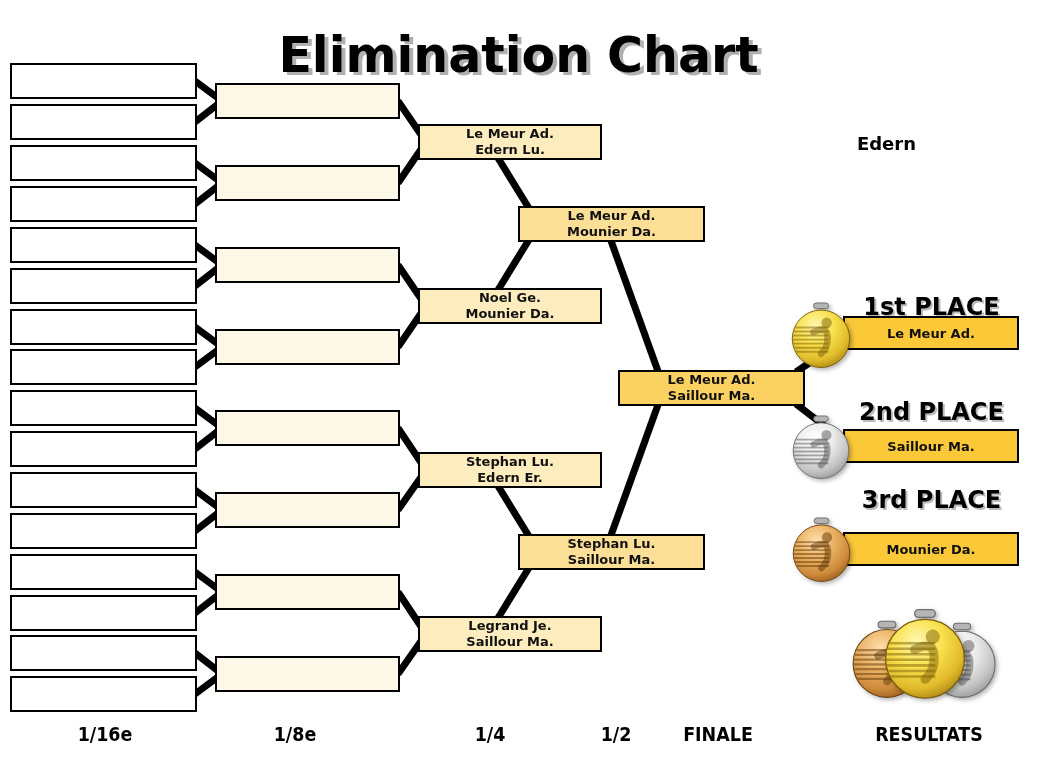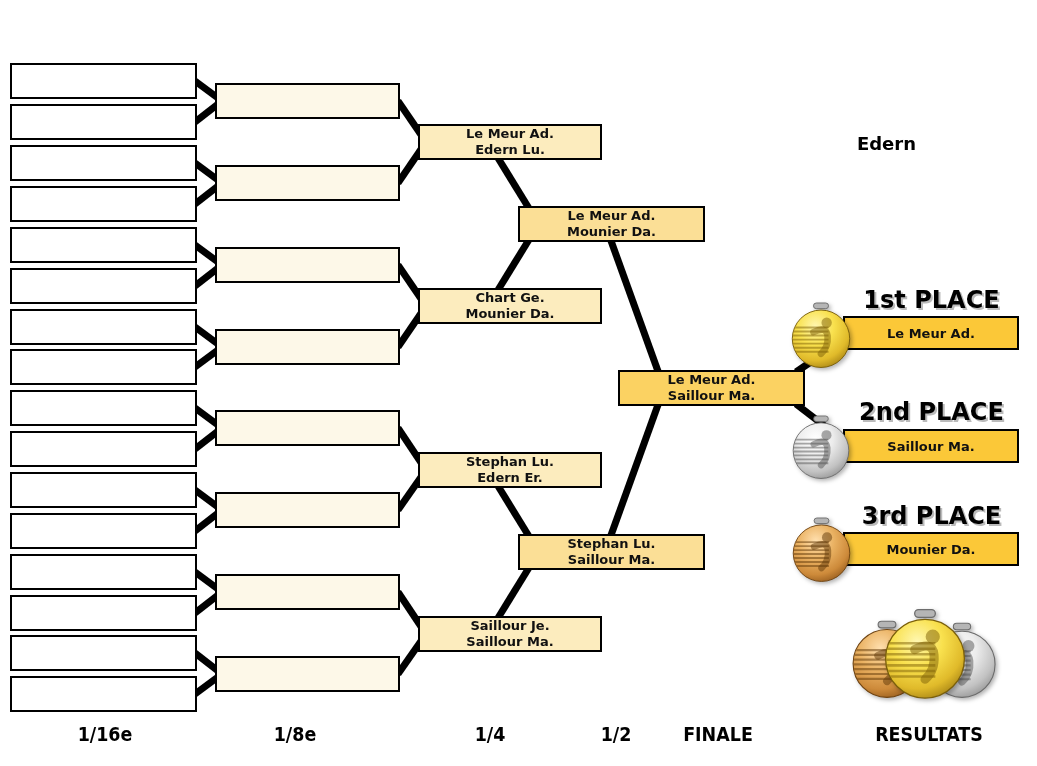--- a/index.html
+++ b/index.html
@@ -18,21 +18,21 @@
   .sf1{top:206px}.sf2{top:534px}
   .finale{left:618px;top:370px;width:187px;height:36px;background:#fbd262;}
   #title{position:absolute;top:-6px;left:0;width:100%;text-align:center;z-index:2;
          font-size:49px;font-weight:bold;color:#000;letter-spacing:0px;
          text-shadow:4px 3px 0 #b0b0b0;}
   #event-block{position:absolute;left:716px;top:133px;width:200px;text-align:center;z-index:2;}
   #event-name{font-size:18px;font-weight:bold;color:#000;line-height:22px;text-align:right;}
   #event-category{font-size:18px;font-weight:bold;color:#ff0000;line-height:22px;}
   .place-heading{position:absolute;left:843px;width:177px;text-align:center;z-index:2;
          font-size:24px;font-weight:bold;color:#000;text-shadow:2px 2px 0 #bbb;}
-  .p1h{top:286px}.p2h{top:398px}.p3h{top:502px}
+  .p1h{top:293px}.p2h{top:398px}.p3h{top:486px}
   .place-box{position:absolute;left:843px;width:176px;height:34px;z-index:2;
          background:#fbc838;border:2px solid #000;box-sizing:border-box;
          display:flex;align-items:center;justify-content:center;
          font-size:13px;font-weight:bold;color:#111;}
   .p1b{top:316px}.p2b{top:429px}.p3b{top:532px}
   .medal{position:absolute;filter:drop-shadow(2px 2px 2px rgba(0,0,0,0.3));}
   #medal-res-gold{left:789px;top:301px;z-index:4;}
   #medal-res-silver{left:790px;top:414px;z-index:4;}
   #medal-res-bronze{left:790px;top:516px;z-index:4;}
   #medal-cl-bronze{left:849px;top:619px;z-index:3;}
@@ -80,20 +80,21 @@
       <line x1="498" y1="158" x2="530" y2="210" stroke="#000" stroke-width="7"></line>
       <line x1="498" y1="290" x2="530" y2="238" stroke="#000" stroke-width="7"></line>
       <line x1="498" y1="486" x2="530" y2="538" stroke="#000" stroke-width="7"></line>
       <line x1="498" y1="618" x2="530" y2="566" stroke="#000" stroke-width="7"></line>
       <line x1="610" y1="238" x2="659" y2="374" stroke="#000" stroke-width="7"></line>
       <line x1="610" y1="538" x2="659" y2="402" stroke="#000" stroke-width="7"></line>
       <line x1="796" y1="372" x2="852" y2="334" stroke="#000" stroke-width="7"></line>
       <line x1="796" y1="404" x2="852" y2="447" stroke="#000" stroke-width="7"></line>
     </svg>
 
+  <h1 id="title">Elimination Chart</h1>
 
   <div id="bracket-layer">
       <div class="box white-box" style="left: 10px; top: 63px; width: 187px; height: 36px;"></div>
       <div class="box white-box" style="left: 10px; top: 104px; width: 187px; height: 36px;"></div>
       <div class="box white-box" style="left: 10px; top: 145px; width: 187px; height: 36px;"></div>
       <div class="box white-box" style="left: 10px; top: 186px; width: 187px; height: 36px;"></div>
       <div class="box white-box" style="left: 10px; top: 227px; width: 187px; height: 36px;"></div>
       <div class="box white-box" style="left: 10px; top: 268px; width: 187px; height: 36px;"></div>
       <div class="box white-box" style="left: 10px; top: 309px; width: 187px; height: 36px;"></div>
       <div class="box white-box" style="left: 10px; top: 349px; width: 187px; height: 36px;"></div>
@@ -113,29 +114,29 @@
       <div class="box cream-box" style="left: 215px; top: 492px; width: 185px; height: 36px;"></div>
       <div class="box cream-box" style="left: 215px; top: 574px; width: 185px; height: 36px;"></div>
       <div class="box cream-box" style="left: 215px; top: 656px; width: 185px; height: 36px;"></div>
     </div>
 
   <div class="nbox qf qf1">
     <span>Le Meur Ad.</span>
     <span>Edern Lu.</span>
   </div>
   <div class="nbox qf qf2">
-    <span>Chart Ge.</span>
+    <span>Noel Ge.</span>
     <span>Mounier Da.</span>
   </div>
   <div class="nbox qf qf3">
     <span>Stephan Lu.</span>
     <span>Edern Er.</span>
   </div>
   <div class="nbox qf qf4">
-    <span>Saillour Je.</span>
+    <span>Legrand Je.</span>
     <span>Saillour Ma.</span>
   </div>
 
   <div class="nbox sf sf1">
     <span>Le Meur Ad.</span>
     <span>Mounier Da.</span>
   </div>
   <div class="nbox sf sf2">
     <span>Stephan Lu.</span>
     <span>Saillour Ma.</span>

